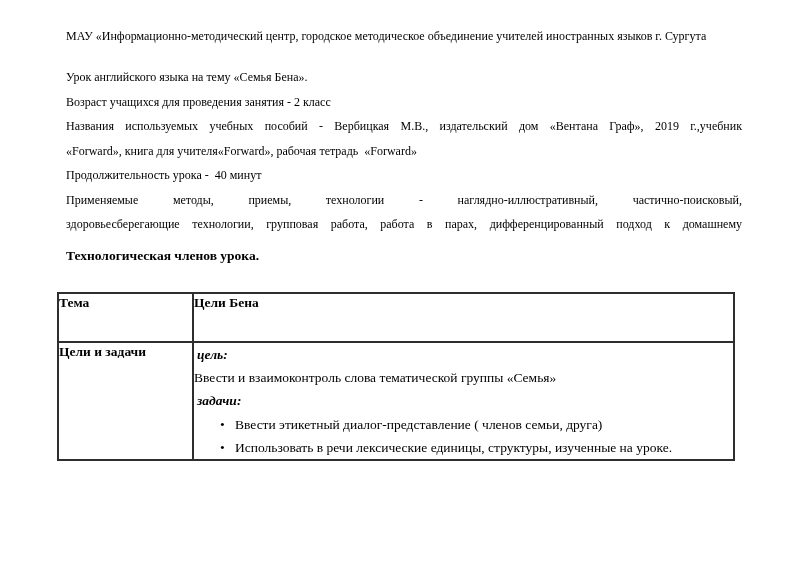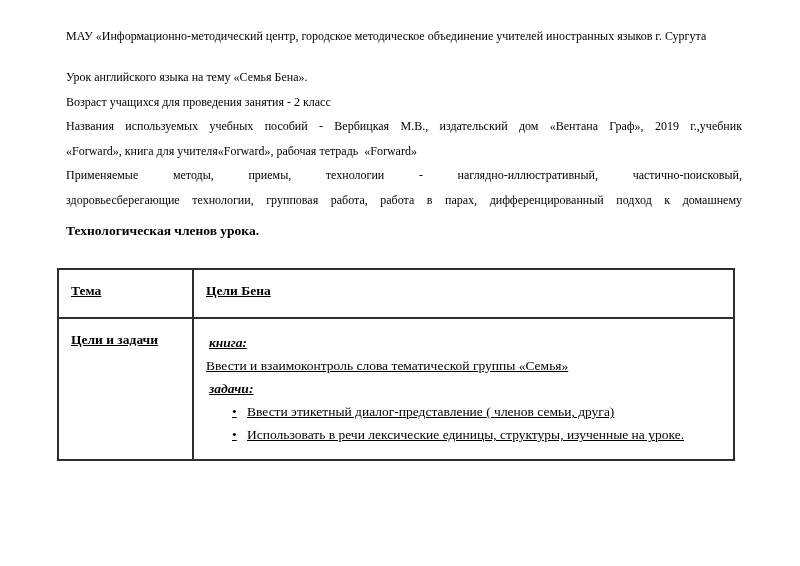--- a/index.html
+++ b/index.html
@@ -33,22 +33,21 @@
     margin-top:24px;
     margin-left:-9px;
     width:678px;
     border-collapse:collapse;
     table-layout:fixed;
     font-size:13.5px;
   }
   table.lesson-table td {
     border:2px solid #2e2e2e;
     vertical-align:top;
-    padding:12px;
-    text-decoration:underline;
+    padding:0;
   }
   td.cell-label {
     width:135px;
     font-weight:bold;
     padding:5px 4px 0 7px;
     line-height:18px;
   }
   tr.row-theme { height:49px; }
   tr.row-goals { height:117px; }
   td.cell-theme-value {
@@ -79,36 +78,37 @@
 
 <div class="page">
 
   <div class="doc-header">МАУ «Информационно-методический центр, городское методическое объединение учителей иностранных языков г. Сургута</div>
 
   <div class="intro">
     <div class="line">Урок английского языка на тему «Семья Бена».</div>
     <div class="line">Возраст учащихся для проведения занятия - 2 класс</div>
     <div class="line jl">Названия используемых  учебных пособий - Вербицкая М.В., издательский дом «Вентана Граф», 2019 г.,учебник</div>
     <div class="line">«Forward», книга для учителя«Forward», рабочая тетрадь  «Forward»</div>
+    <div class="line">Продолжительность урока -  40 минут</div>
     <div class="line jl">Применяемые методы, приемы, технологии - наглядно-иллюстративный, частично-поисковый,</div>
     <div class="line jl">здоровьесберегающие технологии, групповая работа, работа в парах, дифференцированный подход к домашнему</div>
   </div>
 
   <div class="section-title">Технологическая членов урока.</div>
 
   <table class="lesson-table">
     <tbody>
         <tr class="row-theme">
       <td class="cell-label">Тема</td>
       <td class="cell-theme-value">Цели Бена</td>
     </tr>
     <tr class="row-goals">
       <td class="cell-label">Цели и задачи</td>
       <td class="cell-goals">
-        <div class="cl emphasis-label">книга:</div>
+        <div class="cl emphasis-label">цель:</div>
         <div class="cl">Ввести и взаимоконтроль слова тематической группы «Семья»</div>
         <div class="cl emphasis-label">задачи:</div>
         <div class="task">
           <span class="marker">•</span>
           <span class="task-text">Ввести этикетный диалог-представление ( членов семьи, друга)</span>
         </div>
         <div class="task">
           <span class="marker">•</span>
           <span class="task-text">Использовать в речи лексические единицы, структуры, изученные на уроке.</span>
         </div>

